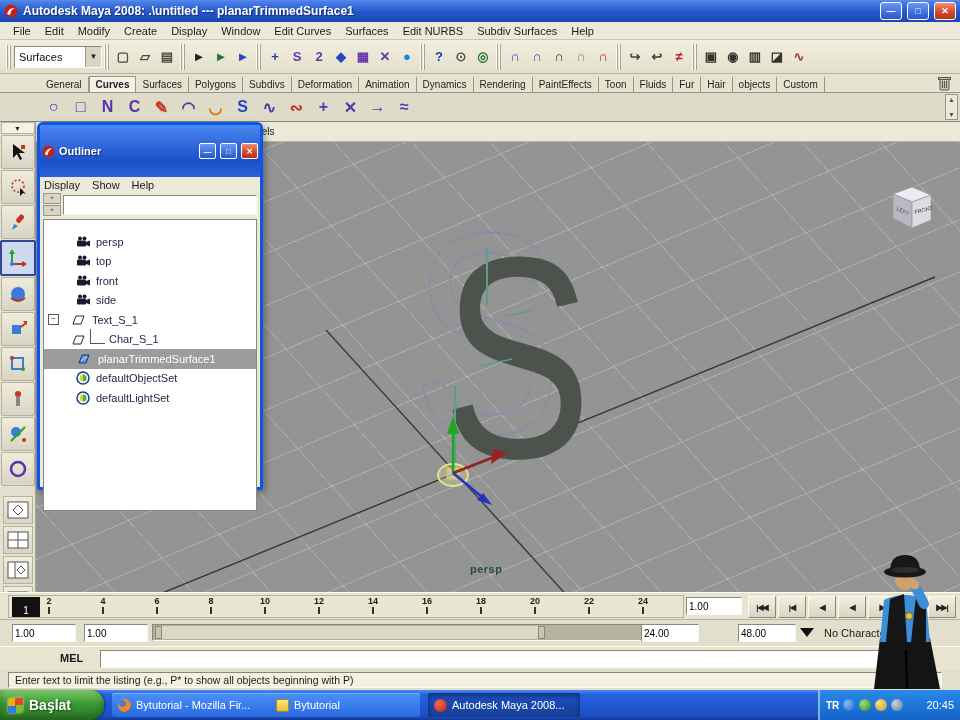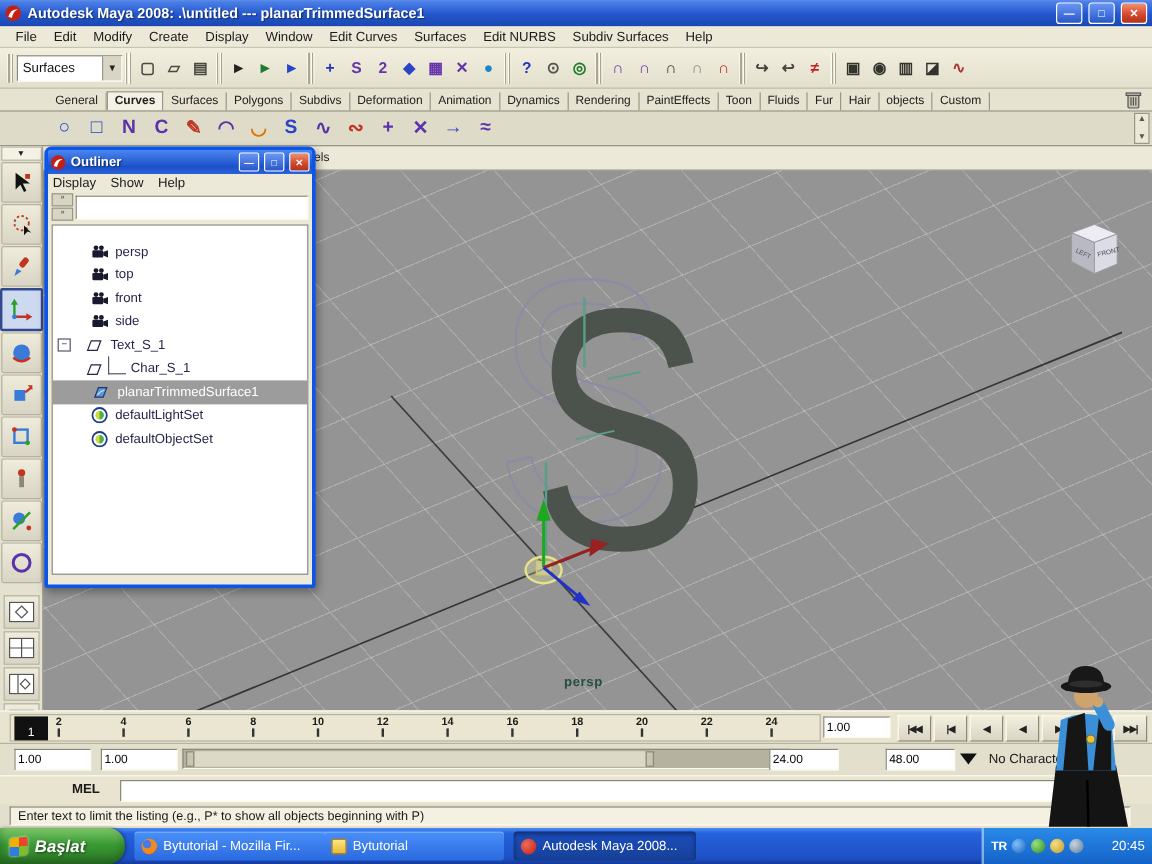--- a/index.html
+++ b/index.html
@@ -72,21 +72,21 @@
     background:
       repeating-linear-gradient(157deg,rgba(255,255,255,.23) 0 1px,transparent 1px 48px),
       repeating-linear-gradient(48deg,rgba(255,255,255,.20) 0 1px,transparent 1px 58px),
       #949494;}
   #persplabel{left:434px;top:421px;font-size:11px;color:#274d3d;font-weight:bold;letter-spacing:.5px;}
   
   #outliner{left:37px;top:0;width:226px;height:368px;border:3px solid #0b55e8;
     border-radius:6px 6px 3px 3px;background:#ece9d8;box-sizing:border-box;
     box-shadow:2px 3px 7px rgba(0,0,0,.35);z-index:30;}
   #ol-title{height:20px;background:linear-gradient(#4a86f0,#1c50c8 70%,#2a62dc);
-    border-radius:3px 3px 0 0;display:flex;align-items:center;padding:0 2px;gap:4px;}
+    border-radius:3px 3px 0 0;display:flex;align-items:center;padding:16px 2px;gap:4px;}
   #ol-title .ttext{color:#fff;font-size:11px;font-weight:bold;flex:1;
     text-shadow:1px 1px 1px #12306e;}
   .olbtn{width:15px;height:14px;border:1px solid #fff;border-radius:2px;color:#fff;
     font-size:8px;font-weight:bold;display:flex;align-items:center;justify-content:center;
     background:linear-gradient(#6a96f4,#2858c8);}
   .olbtn.close{background:linear-gradient(#f09070,#d4452a 60%,#b23318);}
   #ol-menu{display:flex;padding:2px 4px 1px;}
   #ol-menu .mitem{font-size:11px;color:#1a1a1a;padding:0 6px 0 0;margin-right:6px;}
   #ol-filter{display:flex;align-items:center;gap:2px;padding:1px 3px 2px;}
   #ol-filterbtns{display:flex;flex-direction:column;gap:1px;}
@@ -149,21 +149,21 @@
   #helpbar{left:8px;top:2px;width:934px;height:16px;background:#f4f1e2;
     border:1px solid;border-color:#8a8878 #fdfbee #fdfbee #8a8878;box-sizing:border-box;
     display:flex;align-items:center;}
   #helpbar span{font-size:10.5px;color:#1a1a1a;padding-left:6px;white-space:nowrap;}
   
   #taskbar{left:0;top:690px;width:960px;height:30px;
     background:linear-gradient(#4a8af4,#2563dd 15%,#1c4fc4 85%,#15399b);z-index:70;}
   #startbtn{left:0;top:0;width:104px;height:30px;border-radius:0 14px 14px 0;
     background:linear-gradient(#7ec86a,#3a9a34 45%,#2d7d26);display:flex;align-items:center;
     gap:6px;padding-left:8px;box-sizing:border-box;box-shadow:inset 0 -4px 8px rgba(0,0,0,.25),1px 0 3px rgba(0,0,0,.4);}
-  #startbtn .stext{color:#fff;font-size:14px;font-weight:bold;font-style:italic;
+  #startbtn .stext{color:#fff;font-size:14px;font-weight:bold;
     text-shadow:1px 1px 2px #1a4012;}
   #startflag{width:15px;height:15px;border-radius:2px;transform:skewY(-6deg);
     background:conic-gradient(#e8452c 0 90deg,#7dbf28 90deg 180deg,#2f7de0 180deg 270deg,#f0b000 270deg 360deg);
     box-shadow:0 0 2px #fff;}
   .task{position:absolute;top:3px;height:24px;border-radius:3px;color:#fff;font-size:11px;
     background:linear-gradient(#4a90f8,#2a6ae0);box-shadow:inset 0 1px 0 #7ab0ff;
     display:flex;align-items:center;gap:5px;padding:0 6px;box-sizing:border-box;white-space:nowrap;overflow:hidden;}
   .task.active{background:linear-gradient(#1a4fc0,#173f96);box-shadow:inset 0 2px 4px rgba(0,0,0,.45);}
   .ticon{width:13px;height:13px;border-radius:50%;flex:none;}
   .ticon.firefox{background:radial-gradient(circle at 35% 35%,#4a7ae0 0 28%,#f08a1d 30% 70%,#d4610a 72%);}
@@ -524,29 +524,29 @@
           <path d="M5 9 Q8 6 11 5" stroke="#cfe2f4" fill="none"></path>
         </svg>
         <span class="lbl">planarTrimmedSurface1</span>
       </div>
       <div class="olrow">
         <svg class="ind1" width="14" height="14" viewBox="0 0 14 14">
           <circle cx="7" cy="7" r="6" fill="#fff" stroke="#1a3a8a" stroke-width="1.5"></circle>
           <circle cx="7" cy="7" r="3.5" fill="#cddc39"></circle>
           <path d="M7 3.5 A3.5 3.5 0 0 1 7 10.5 Z" fill="#4caf50"></path>
         </svg>
-        <span class="lbl">defaultLightSet</span>
+        <span class="lbl">defaultObjectSet</span>
       </div>
       <div class="olrow">
         <svg class="ind1" width="14" height="14" viewBox="0 0 14 14">
           <circle cx="7" cy="7" r="6" fill="#fff" stroke="#1a3a8a" stroke-width="1.5"></circle>
           <circle cx="7" cy="7" r="3.5" fill="#cddc39"></circle>
           <path d="M7 3.5 A3.5 3.5 0 0 1 7 10.5 Z" fill="#4caf50"></path>
         </svg>
-        <span class="lbl">defaultObjectSet</span>
+        <span class="lbl">defaultLightSet</span>
       </div>
     </div>
   </div>
 </div>
 
 <div id="timeslider" class="abs">
   <div id="ts-track" class="abs"></div>
   <div id="ticks" class="abs">
     <span class="tickcell">
         <span class="ticknum">2</span>

